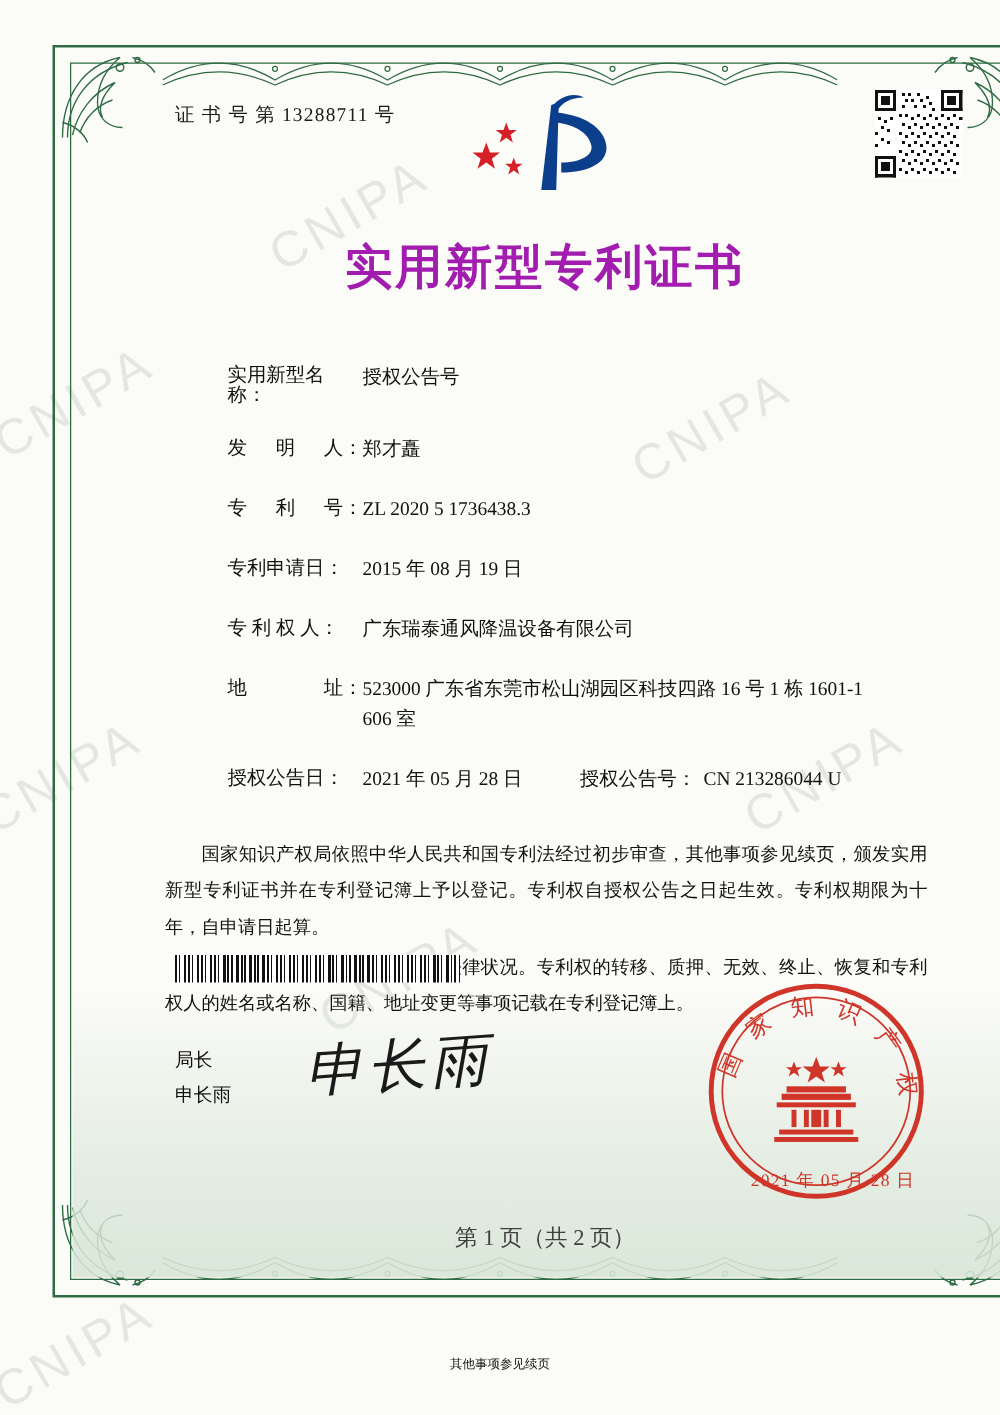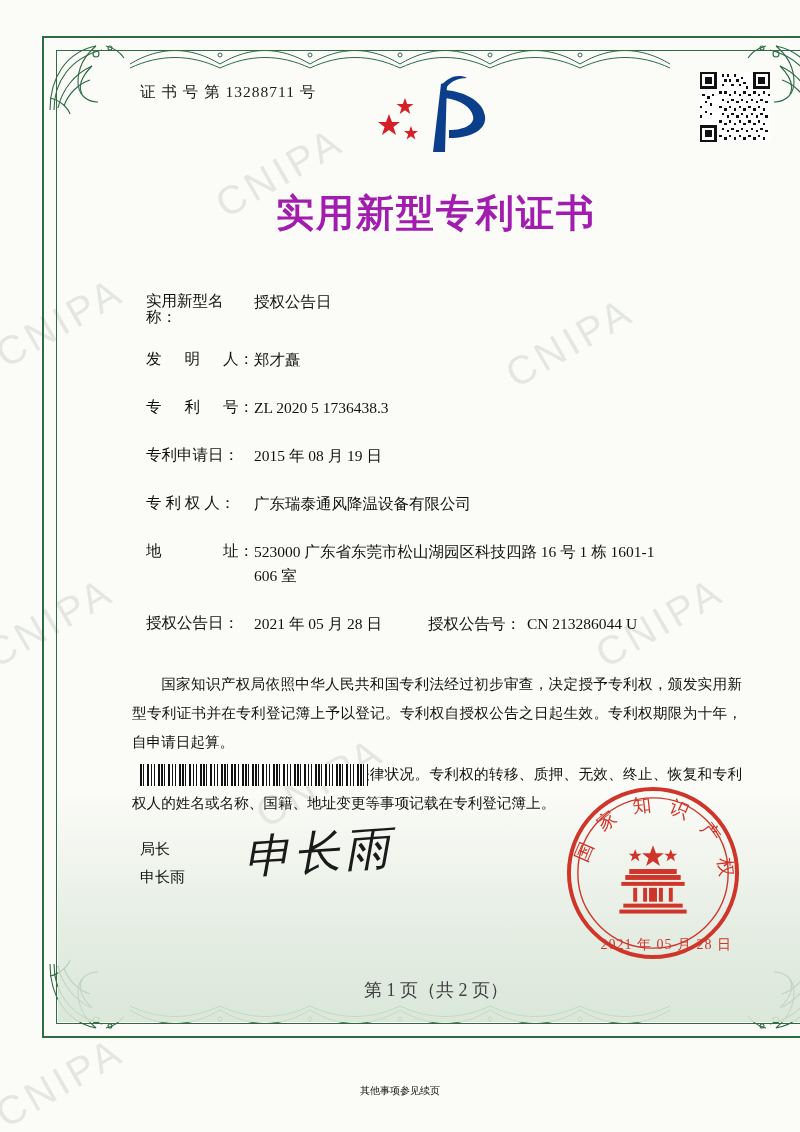--- a/index.html
+++ b/index.html
@@ -130,20 +130,21 @@
   }
   .field {
     display: flex;
     align-items: flex-start;
     margin-bottom: 27px;
   }
   .f-label {
     width: 108px;
     flex: 0 0 108px;
     letter-spacing: 0;
+    margin-left: 36px;
   }
   .f-label.spread {
     display: flex;
     justify-content: space-between;
   }
   .f-label.spread > span { display: inline-block; }
   .f-value {
     flex: 1;
     max-width: 470px;
     line-height: 1.55;
@@ -485,21 +486,21 @@
           </g>
         </svg>
       </div>
 
       <div class="title">实用新型专利证书</div>
 
       <div class="fields">
 
         <div class="field">
           <div class="f-label">实用新型名称：</div>
-          <div class="f-value">授权公告日</div>
+          <div class="f-value">授权公告号</div>
         </div>
 
         <div class="field">
           <div class="f-label spread">
             <span>发</span>
             <span>明</span>
             <span>人：</span>
           </div>
           <div class="f-value">郑才矗</div>
         </div>
@@ -541,21 +542,21 @@
             <span class="sep"></span>
             <span>授权公告号：</span>
             <span style="width:6px"></span>
             <span>CN 213286044 U</span>
           </div>
         </div>
 
       </div>
 
       <div class="paras">
-        <p>国家知识产权局依照中华人民共和国专利法经过初步审查，决定授予专利权，颁发实用新型专利证书并在专利登记簿上予以登记。专利权自授权公告之日起生效。专利权期限为十年，自申请日起算。</p>
+        <p>国家知识产权局依照中华人民共和国专利法经过初步审查，其他事项参见续页，颁发实用新型专利证书并在专利登记簿上予以登记。专利权自授权公告之日起生效。专利权期限为十年，自申请日起算。</p>
         <p>专利证书记载专利权登记时的法律状况。专利权的转移、质押、无效、终止、恢复和专利权人的姓名或名称、国籍、地址变更等事项记载在专利登记簿上。</p>
       </div>
 
       <div class="lower">
         <div class="barcode"></div>
 
         <div class="signature-block">
           <div>局长</div>
           <div>申长雨</div>
         </div>

